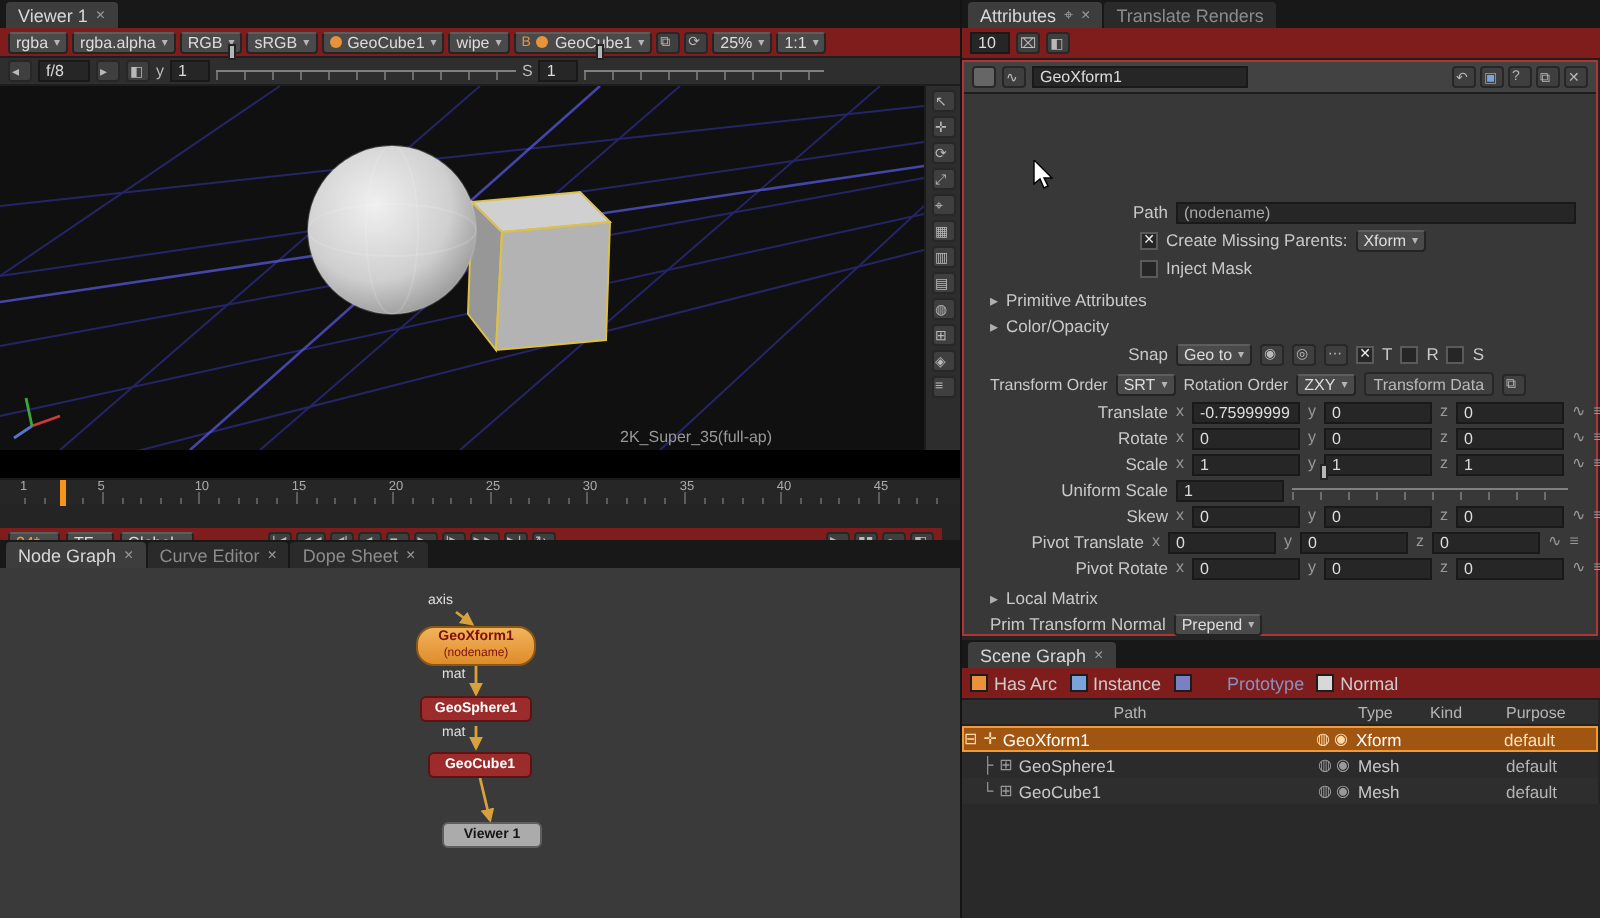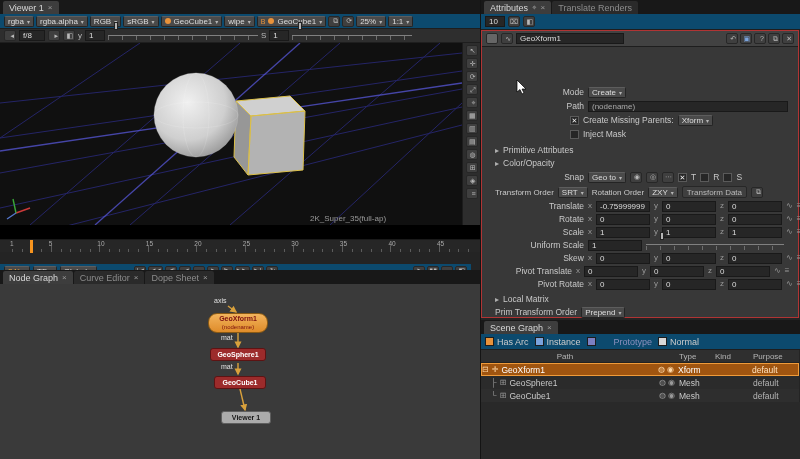--- a/index.html
+++ b/index.html
@@ -7,27 +7,27 @@
   #app{position:relative;width:800px;height:459px;background:#242424;overflow:hidden;
        font-family:"Liberation Sans",sans-serif;font-size:9px;color:#ccc}
   .abs{position:absolute}
   
   .tabbar{display:flex;align-items:flex-end;background:#181818;gap:1px;padding-left:3px}
   .tab{display:inline-flex;align-items:center;gap:4px;background:#3d3d3d;color:#d8d8d8;height:13px;
        padding:0 6px;font-size:9px;border-radius:2px 2px 0 0;white-space:nowrap}
   .tab.off{background:#2a2a2a;color:#8c8c8c}
   .tx{color:#9a9a9a;font-size:8px;line-height:8px}
   
-  .bar{display:flex;align-items:center;gap:3px;padding:0 4px;background:#0c4a6e;border-bottom:1px solid #1e1e1e}
+  .bar{display:flex;align-items:center;gap:3px;padding:0 4px;background:#7f1d1d;border-bottom:1px solid #1e1e1e}
   .dd{background:#4a4a4a;border:1px solid #242424;border-top-color:#5d5d5d;color:#ddd;height:11px;
       padding:0 3px;font-size:8px;display:inline-flex;align-items:center;gap:3px;border-radius:2px;white-space:nowrap}
   .dd::after{content:"▾";font-size:6px;color:#b5b5b5}
   .fieldbox{background:#262626;border:1px solid #191919;color:#ddd;height:11px;line-height:9px;
       font-size:8px;padding:0 3px;display:inline-flex;align-items:center;white-space:nowrap;overflow:hidden}
-  .ibtn{min-width:12px;height:11px;padding:0 1px;display:inline-flex;align-items:center;justify-content:flex-end;
+  .ibtn{min-width:12px;height:11px;padding:0 1px;display:inline-flex;align-items:center;justify-content:flex-start;
       background:#3f3f3f;border:1px solid #272727;color:#b9b9b9;font-size:7px;border-radius:2px;white-space:nowrap}
   .dot{width:6px;height:6px;border-radius:50%;background:#e8923a;display:inline-block}
   .slider{height:9px;background:
       repeating-linear-gradient(90deg,#6d6d6d 0 1px,transparent 1px 14px) left bottom/100% 4px no-repeat,
       linear-gradient(#808080,#808080) left 45%/100% 1px no-repeat}
   .handle{width:4px;height:8px;background:#b5b5b5;border:1px solid #222;display:inline-block;position:relative;top:-9px}
   
   .prow{position:absolute;display:flex;align-items:center;gap:4px;height:12px;font-size:8.5px;color:#c9c9c9}
   .plabel{width:100px;text-align:right;color:#c9c9c9;white-space:nowrap}
   .nfield{width:54px}
@@ -354,26 +354,20 @@
     <span style="margin-left:auto;display:inline-flex;gap:2px">
       <span class="ibtn">↶</span>
       <span class="ibtn" style="color:#7aa3dc">▣</span>
       <span class="ibtn">?</span>
       <span class="ibtn">⧉</span>
       <span class="ibtn">✕</span>
     </span>
   </div>
 
 
-  <div class="prow" style="left:484px;top:86px">
-    <span class="plabel">Mode</span>
-    <span class="dd">
-        <span>Create</span>
-      </span>
-  </div>
   <div class="prow" style="left:484px;top:100px">
     <span class="plabel">Path</span>
     <span class="fieldbox" style="width:200px;color:#a9a9a9">
         <span>(nodename)</span>
       </span>
   </div>
   <div class="prow" style="left:570px;top:114px">
     <span class="cb">✕</span>
     <span>Create Missing Parents:</span>
     <span class="dd">
@@ -529,21 +523,21 @@
         <span>0</span>
       </span>
     <span class="mini">∿</span>
     <span class="mini">≡</span>
   </div>
   <div class="prow" style="left:495px;top:293px">
     <span class="arrow">▸</span>
     <span>Local Matrix</span>
   </div>
   <div class="prow" style="left:495px;top:306px">
-    <span>Prim Transform Order</span>
+    <span>Prim Transform Normal</span>
     <span class="dd">
         <span>Prepend</span>
       </span>
   </div>
 
   <div class="abs tabbar" style="left:481px;top:320px;width:319px;height:14px">
     <div class="tab">
       <span>Scene Graph</span>
       <span class="tx">×</span>
     </div>

